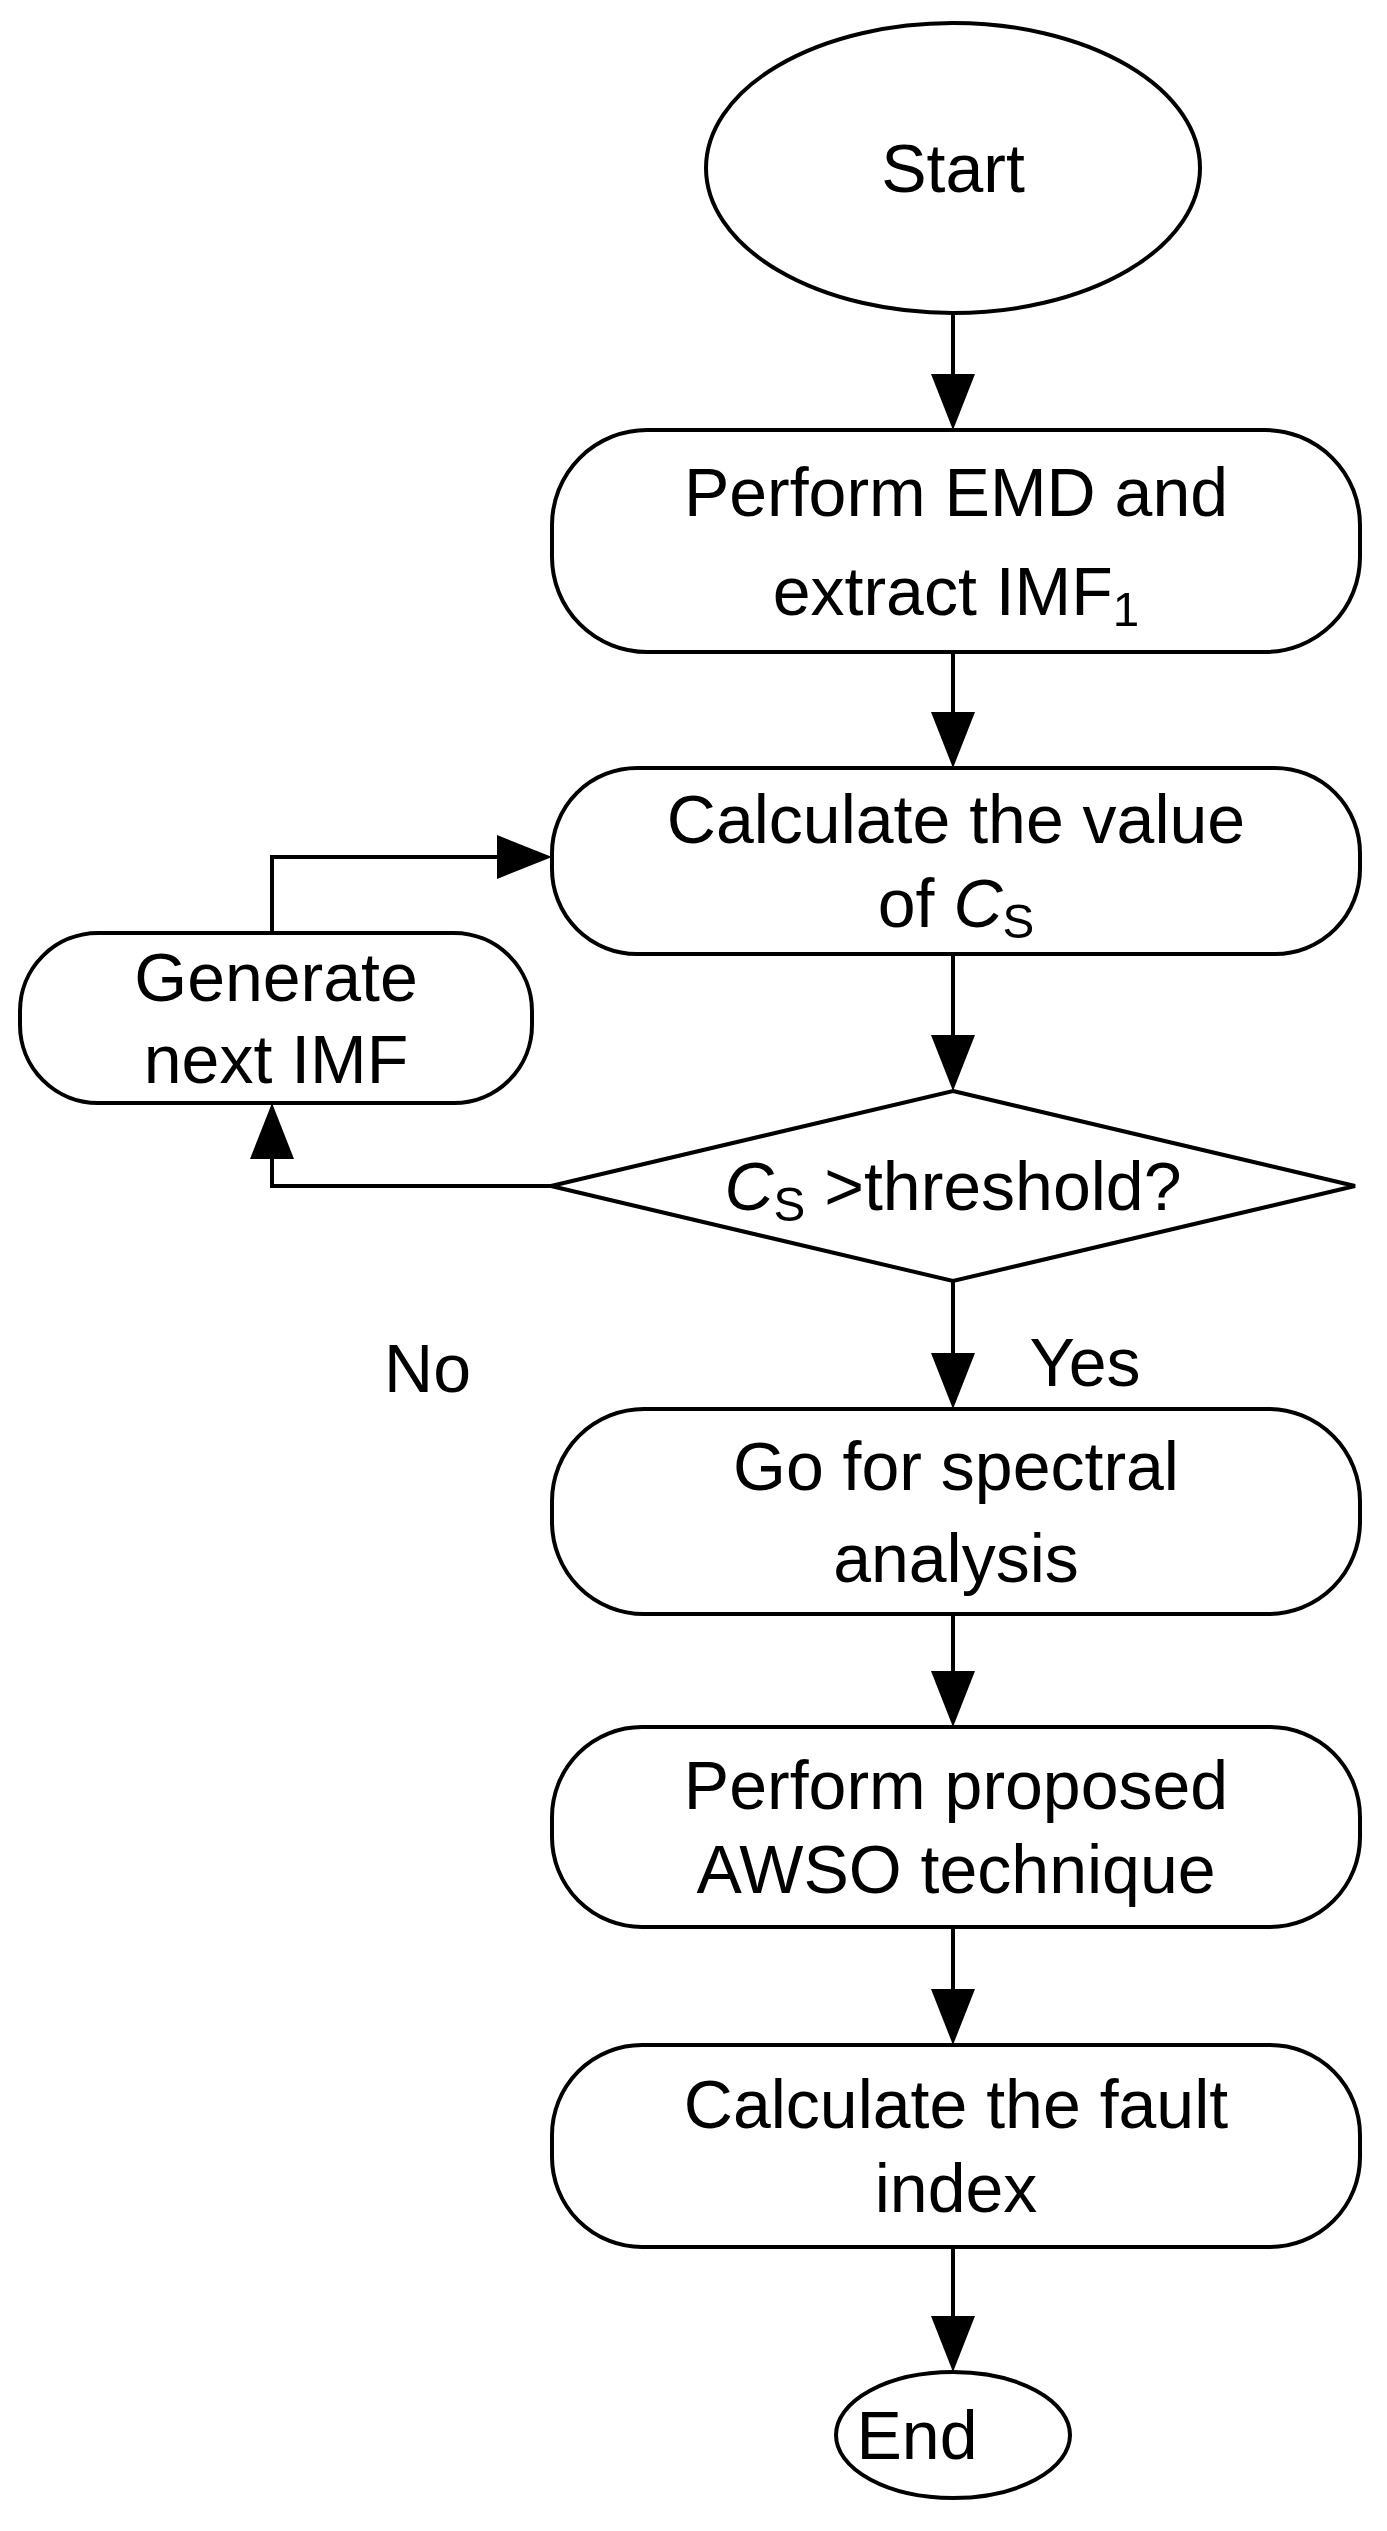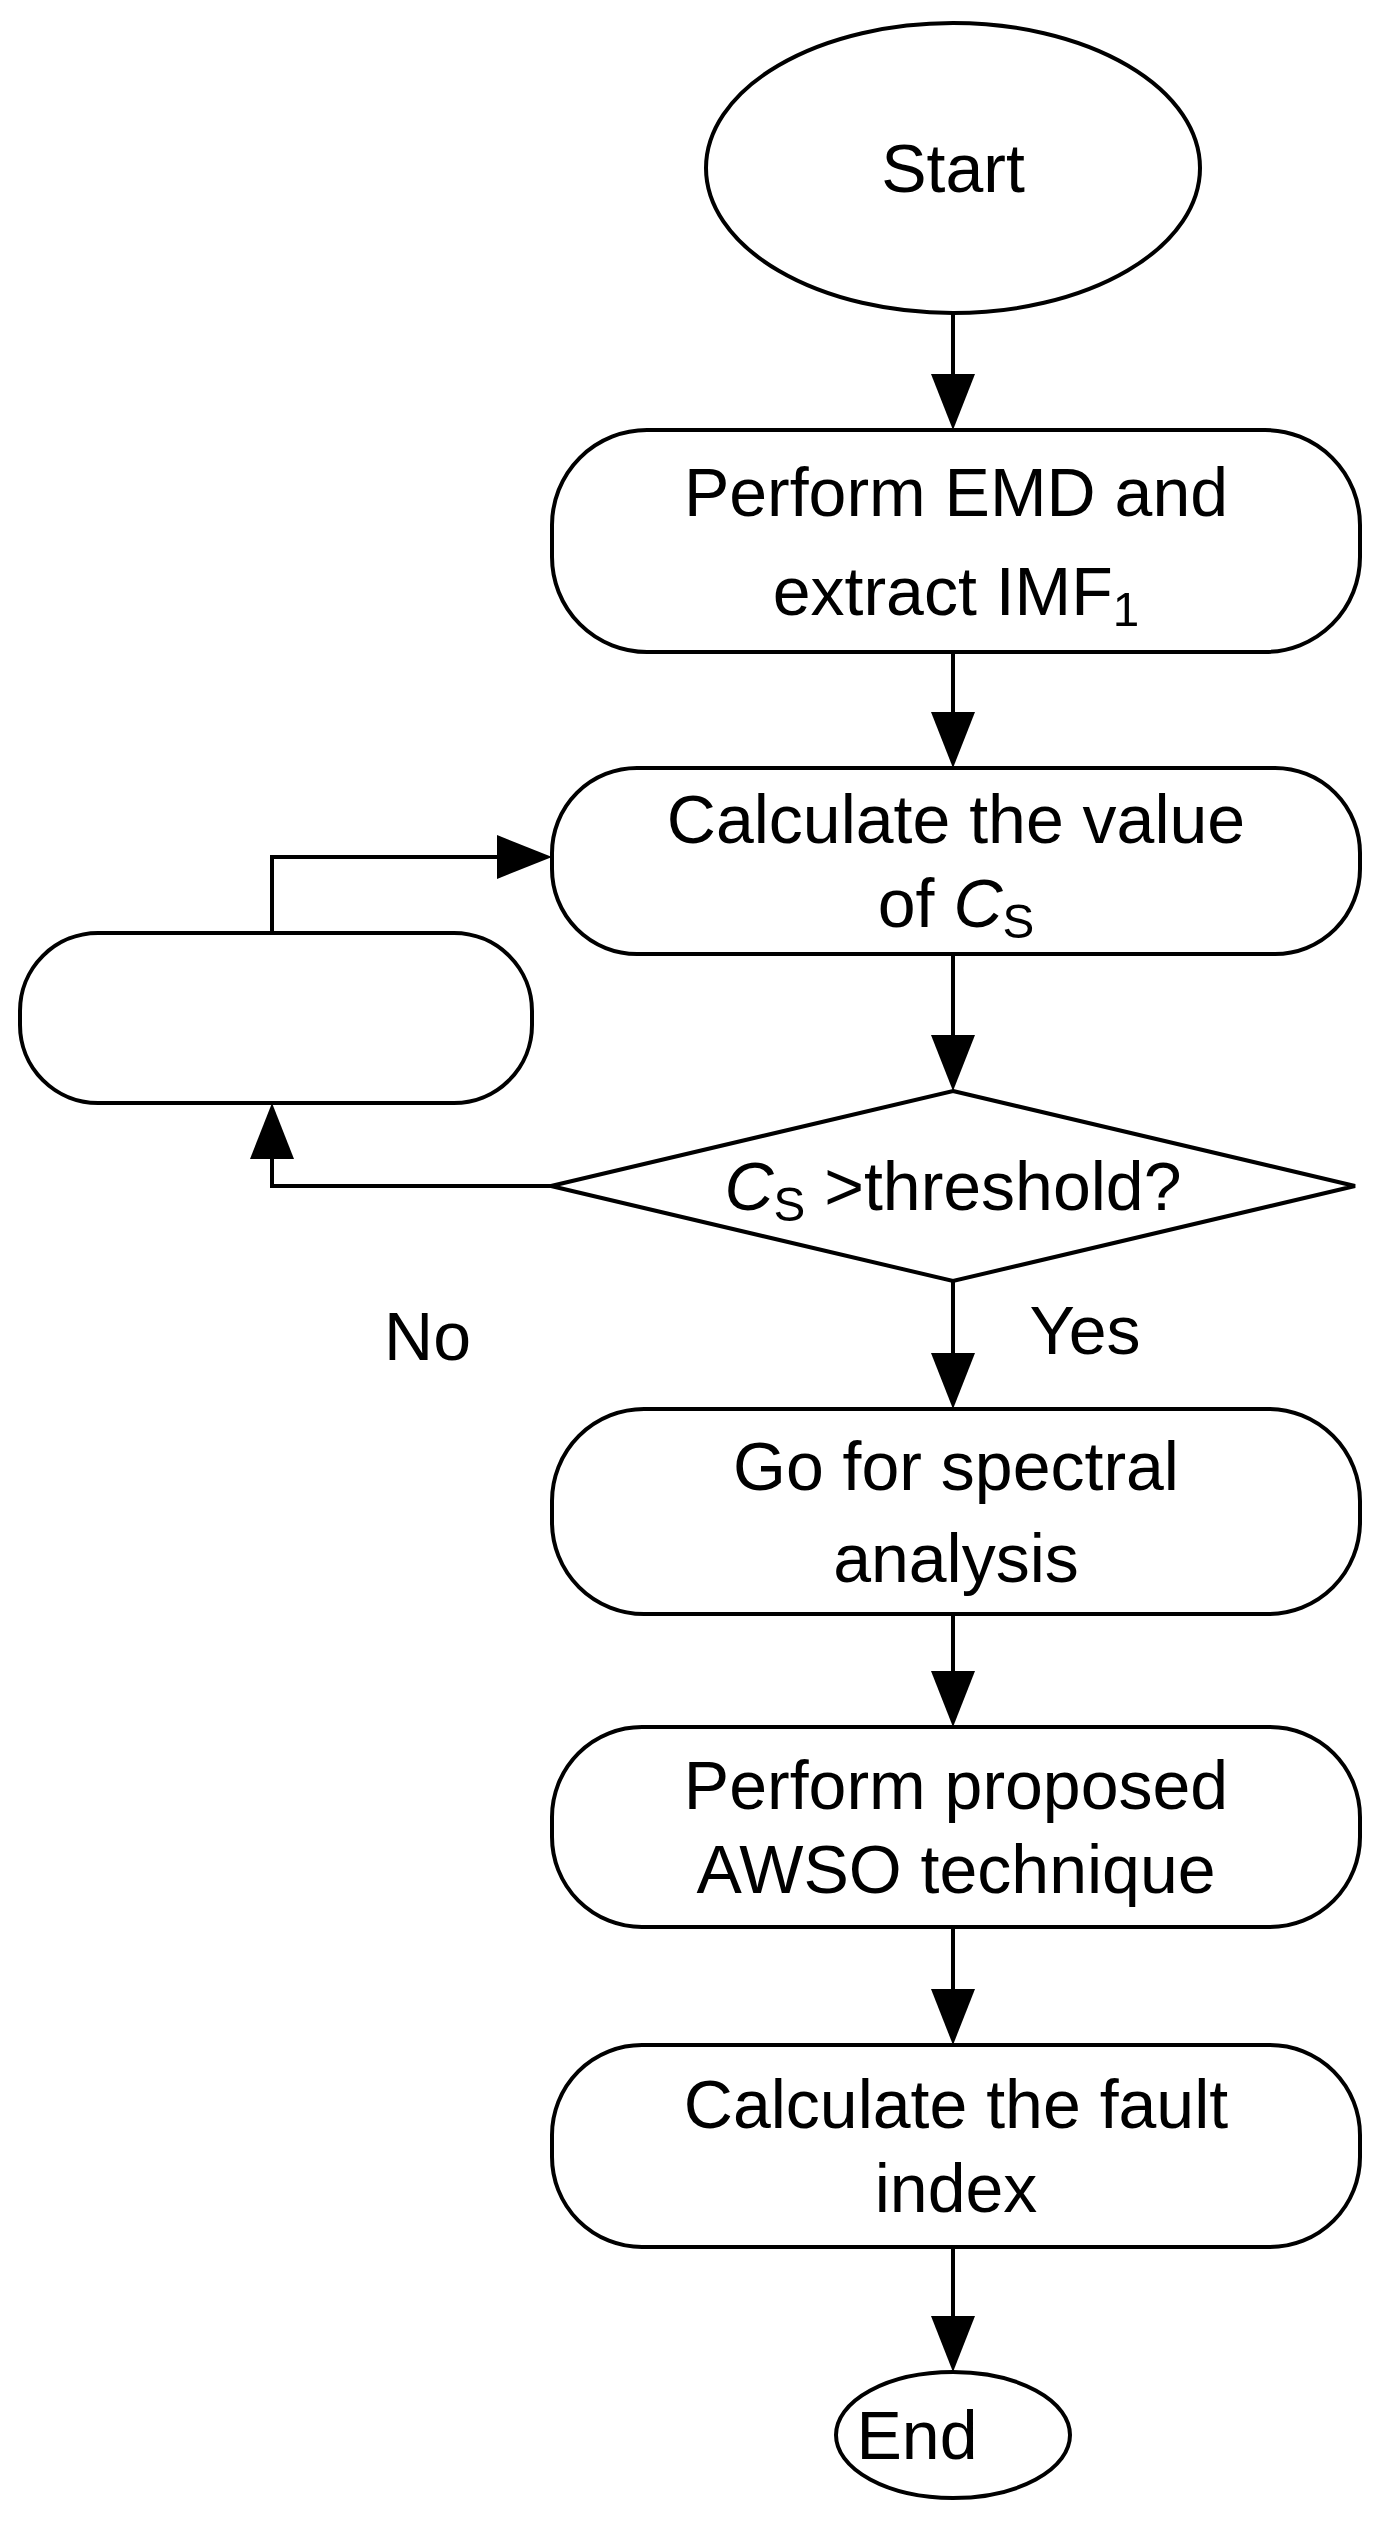--- a/index.html
+++ b/index.html
@@ -9,21 +9,21 @@
     overflow:hidden;
   }
   .canvas svg{position:absolute;left:0;top:0;display:block;}
   .label{
     position:absolute;display:flex;flex-direction:column;
     align-items:center;justify-content:center;text-align:center;
     font-size:68px;line-height:84px;white-space:nowrap;
   }
   .edge-label{
     position:absolute;display:flex;align-items:flex-end;justify-content:center;
-    font-size:68px;line-height:72px;
+    font-size:68px;line-height:72px;margin-top:32px;
   }
   .sub{font-size:70%;vertical-align:-0.24em;line-height:0;}
   .var{font-style:italic;}
 </style>
 </head>
 <body>
 
 <div class="canvas">
 
   <svg width="1387" height="2531" viewBox="0 0 1387 2531">
@@ -84,20 +84,24 @@
 
   <div class="label" style="left:552px;top:768px;width:808px;height:186px;">
     <span>Calculate the value</span>
     <span><span>of </span><span class="var">C</span><span class="sub">S</span></span>
   </div>
 
   <div class="label" style="left:551px;top:1091px;width:804px;height:190px;">
     <span><span class="var">C</span><span class="sub">S</span><span> &gt;threshold?</span></span>
   </div>
 
+  <div class="label" style="left:20px;top:933px;width:512px;height:170px;line-height:82px;">
+    <span>Generate</span>
+    <span>next IMF</span>
+  </div>
 
   <div class="label" style="left:552px;top:1409px;width:808px;height:205px;gap:8px;">
     <span>Go for spectral</span>
     <span>analysis</span>
   </div>
 
   <div class="label" style="left:552px;top:1727px;width:808px;height:200px;">
     <span>Perform proposed</span>
     <span>AWSO technique</span>
   </div>

